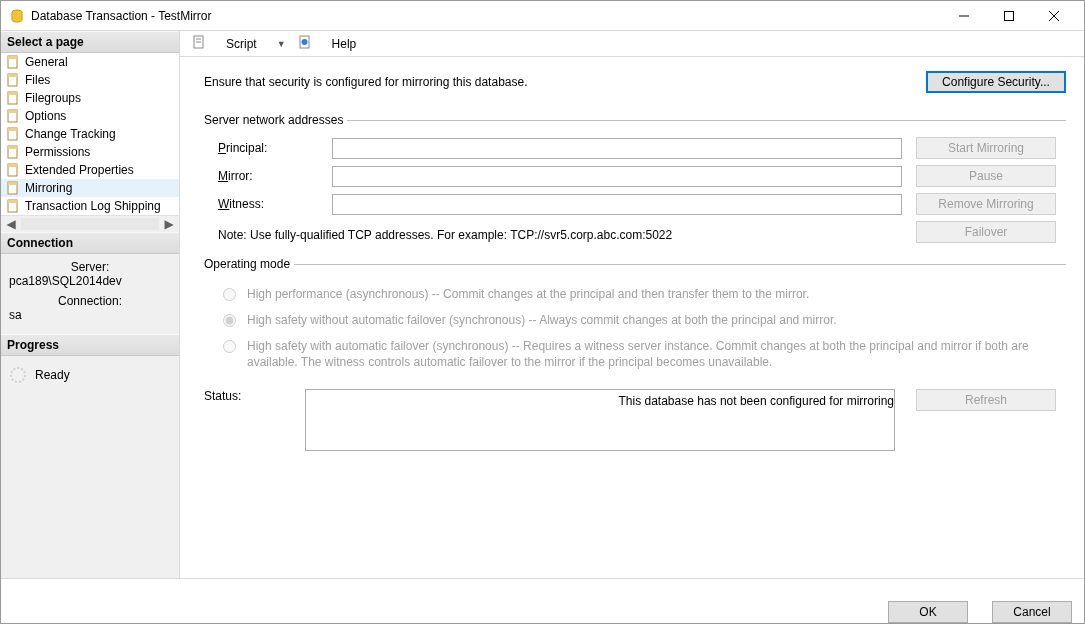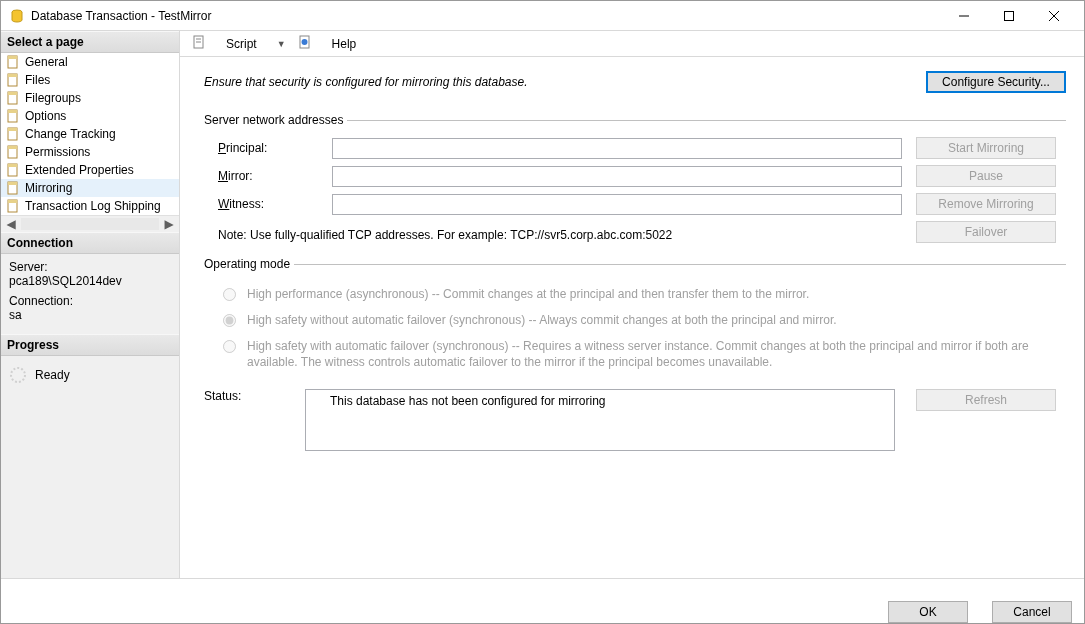--- a/index.html
+++ b/index.html
@@ -20,55 +20,55 @@
   .nav { flex: 0 0 auto; background: #fff; max-height: 280px; overflow: hidden; position: relative; }
   .nav-inner { }
   .nav-item { display: flex; align-items: center; gap: 4px; padding: 1px 4px; cursor: default; white-space: nowrap; }
   .nav-item.selected { background: #e5f1fb; }
   .nav-icon { width: 16px; height: 16px; flex-shrink: 0; }
   .nav-scroll { display: flex; justify-content: space-between; align-items: center; border-top: 1px solid #e0e0e0; background: #f0f0f0; height: 17px; padding: 0 2px; }
   .nav-scroll .arrow { width: 16px; text-align: center; color: #606060; }
   .nav-scroll .track { flex: 1; background: #e8e8e8; height: 12px; margin: 0 2px; position: relative; }
 
   .conn-block { padding: 6px 8px; background: #f0f0f0; }
-  .conn-block .lbl { color: #000; }
+  .conn-block .lbl { color: #000; text-align: center; }
   .conn-block .val { margin-bottom: 6px; }
   .link { color: #0645cc; text-decoration: underline; cursor: pointer; }
   .link-row { display: flex; align-items: center; gap: 4px; margin-top: 4px; }
 
   .progress-block { padding: 10px 8px; display: flex; align-items: center; gap: 8px; }
   .spinner { width: 18px; height: 18px; }
 
   
   .right { flex: 1; display: flex; flex-direction: column; }
   .toolbar { height: 26px; border-bottom: 1px solid #d9d9d9; display: flex; align-items: center; padding: 0 8px; gap: 4px; }
   .tool { display: flex; align-items: center; gap: 20px; padding: 0 4px; cursor: default; }
   .dd { font-size: 9px; color: #555; }
   .content { flex: 1; padding: 14px 18px 10px 24px; overflow: hidden; }
   .row-top { display: flex; align-items: center; margin-bottom: 20px; }
-  .row-top .msg { flex: 1; font-style: italic; }
+  .row-top .msg { flex: 1; }
   .btn { border: 1px solid #adadad; background: #e1e1e1; padding: 2px 10px; min-width: 90px; text-align: center; cursor: default; height: 22px; line-height: 16px; }
   .btn.focused { border: 1px solid #0078d7; box-shadow: inset 0 0 0 1px #0078d7; }
   .btn.disabled { color: #a0a0a0; background: #efefef; border-color: #d0d0d0; }
   .btn-wide { width: 140px; }
 
   fieldset.grp { border: none; border-top: 1px solid #c0c0c0; padding: 10px 0 0 14px; margin: 0 0 14px 0; }
   fieldset.grp > legend { color: #000; padding: 0 4px 0 0; margin-left: -14px; }
 
   .addr-grid { display: grid; grid-template-columns: 100px 1fr 150px; column-gap: 14px; row-gap: 6px; align-items: center; }
   .addr-grid input[type=text] { width: 100%; height: 21px; border: 1px solid #abadb3; padding: 1px 4px; background: #fff; }
   .addr-grid label .ul { text-decoration: underline; }
   .note-row { grid-column: 1 / span 2; padding-top: 6px; }
 
   .mode { display: flex; align-items: flex-start; gap: 8px; padding: 5px 0; color: #a0a0a0; }
   .mode input[type=radio] { margin-top: 2px; }
   .mode .txt { flex: 1; line-height: 16px; }
 
   .status-row { display: grid; grid-template-columns: 80px 1fr 150px; column-gap: 21px; align-items: flex-start; }
-  .status-box { border: 1px solid #abadb3; background: #fff; height: 62px; padding: 4px 24px; }
+  .status-box { border: 1px solid #abadb3; background: #fff; height: 62px; padding: 4px 0; text-align: right; }
 
   
   .bottom { height: 44px; display: flex; align-items: flex-end; justify-content: flex-end; gap: 24px; padding: 0 12px; }
 </style>
 </head>
 <body>
 
 <div class="window">
 
   <div class="titlebar">

